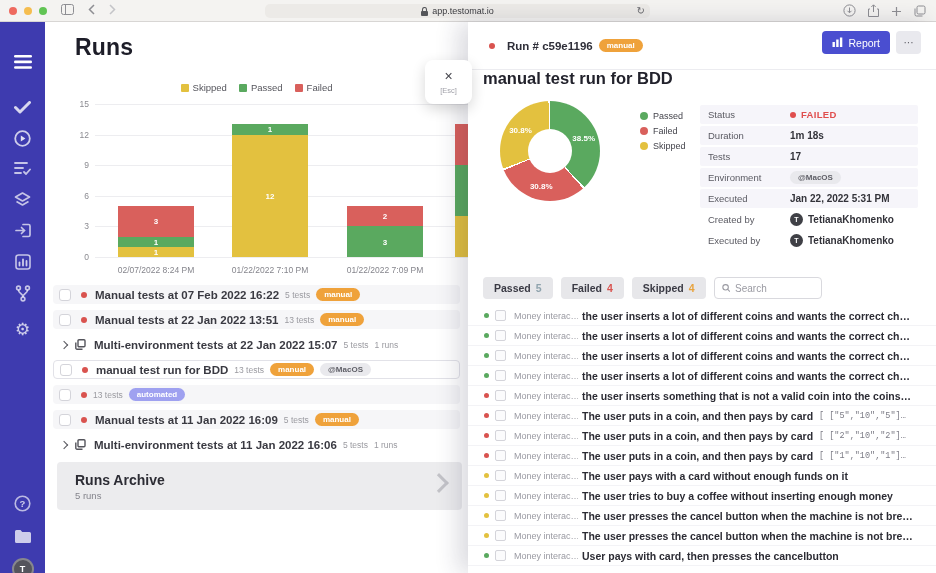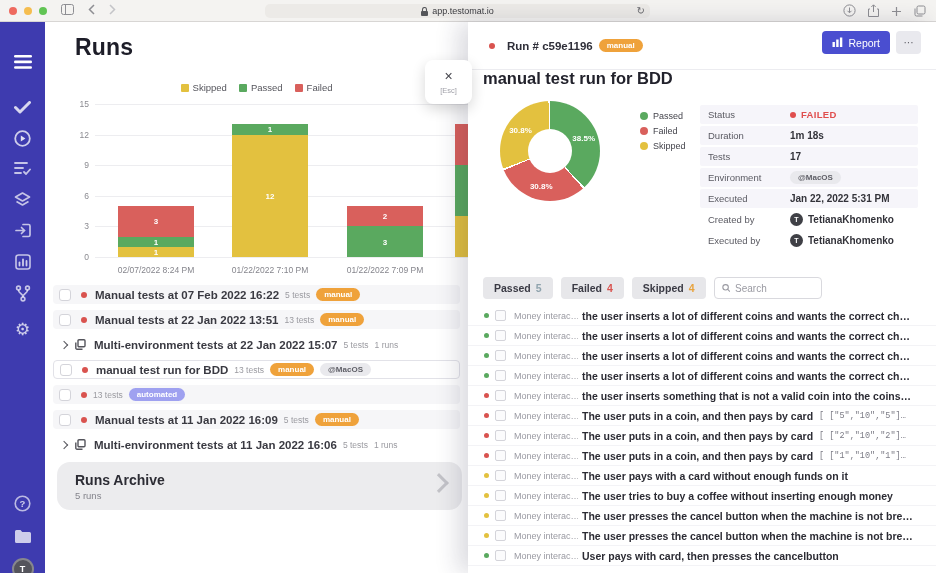--- a/index.html
+++ b/index.html
@@ -46,21 +46,21 @@
   .dot { width:6px; height:6px; border-radius:50%; flex:none; }
   .run-title { font-size:11.5px; font-weight:700; color:#3a3a42; margin-left:8px; white-space:nowrap; }
   .run-meta { font-size:8.5px; color:#9a9aa0; margin-left:6px; white-space:nowrap; }
   .badge { border-radius:999px; font-size:8px; font-weight:700; padding:2px 8px; margin-left:6px; white-space:nowrap; }
   .badge-manual { background:#efa23b; color:#fff; }
   .badge-automated { background:#9fa1f0; color:#fff; }
   .badge-env { background:#e9e9ed; color:#5e5e66; }
   .chev { width:6px; height:6px; border-right:1.5px solid #55555c; border-bottom:1.5px solid #55555c; transform:rotate(-45deg); flex:none; margin-left:8px; }
   .multi-ic { margin-left:8px; flex:none; }
 
-  .archive { position:absolute; left:12px; top:440px; width:405px; height:48px; background:#ececee; border-radius:13px; display:flex; align-items:center; }
+  .archive { position:absolute; left:12px; top:440px; width:405px; height:48px; background:#ececee; border-radius:4px; display:flex; align-items:center; }
   .archive-txt { margin-left:18px; }
   .archive-title { font-size:14px; font-weight:800; color:#2c2c34; }
   .archive-sub { font-size:9.5px; color:#84848c; margin-top:2px; }
   .archive-chev { position:absolute; right:16px; top:14px; width:14px; height:14px; border-right:3px solid #c3c3c8; border-bottom:3px solid #c3c3c8; transform:rotate(-45deg); }
 
   
   .detail { position:absolute; left:468px; top:0; width:468px; height:551px; background:#fff; box-shadow:-10px 0 22px rgba(30,30,60,.16); z-index:5; }
   .close-card { position:absolute; left:-43px; top:38px; width:47px; height:44px; background:#fff; border-radius:8px; box-shadow:0 5px 14px rgba(0,0,0,.16); display:flex; flex-direction:column; align-items:center; justify-content:center; z-index:6; }
   .close-x { font-size:14px; color:#44444c; line-height:1; }
   .close-esc { font-size:7.5px; color:#a2a2aa; margin-top:3px; }

